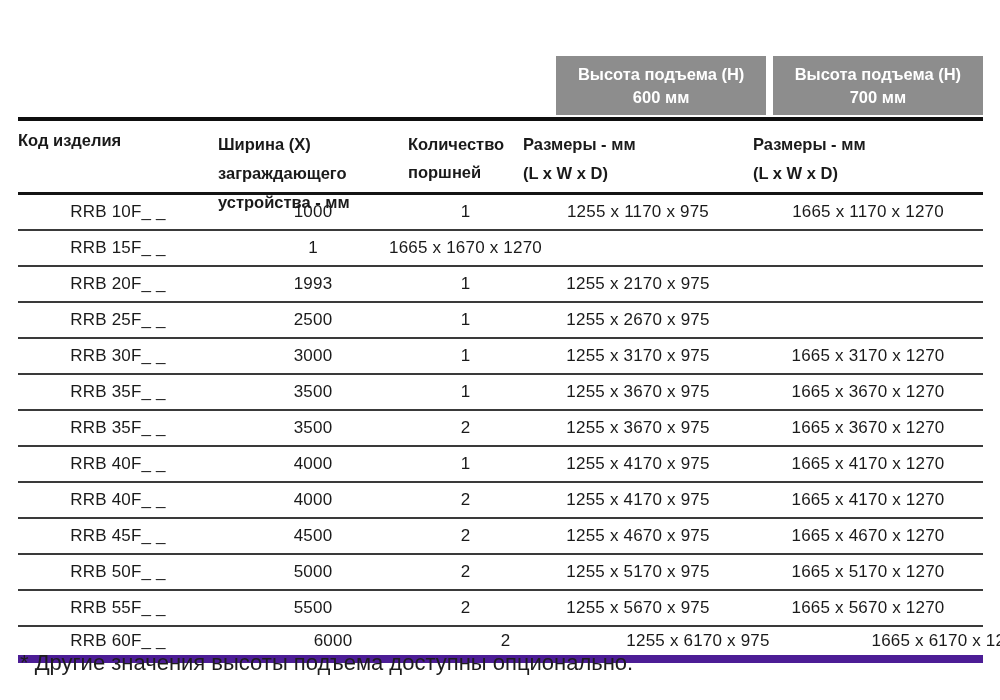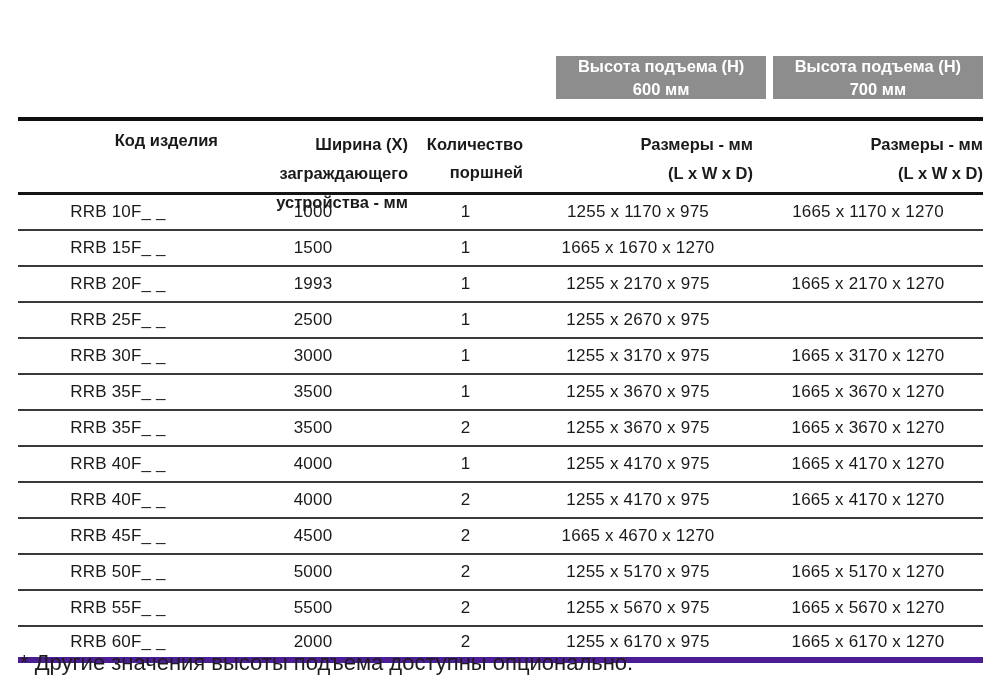--- a/index.html
+++ b/index.html
@@ -10,21 +10,21 @@
     color: #1a1a1a;
     position: relative;
     overflow: hidden;
   }
   .page { position: relative; width: 1000px; height: 700px; background: #fff; }
 
   
   .band {
     position: absolute;
     left: 524px; top: 56px;
-    width: 459px; height: 43px;
+    width: 459px; height: 59px;
     display: flex;
     padding-left: 32px;
   }
   .band-cell {
     background: #8d8d8d;
     color: #ffffff;
     font-weight: bold;
     font-size: 16.5px;
     text-align: center;
     display: flex; flex-direction: column;
@@ -47,34 +47,34 @@
     display: grid;
     grid-template-columns: 200px 190px 115px 230px 230px;
   }
   .thead {
     height: 74px;
     border-bottom: 3px solid #141414;
   }
   .th {
     font-weight: bold;
     font-size: 16.5px;
-    text-align: right;
+    text-align: left;
     padding-top: 9px;
     white-space: pre-line;
   }
   .th.h-code    { line-height: 21px; }
   .th.h-width   { line-height: 29px; }
   .th.h-pistons { line-height: 28px; }
   .th.h-dims    { line-height: 29px; }
 
   .trow {
     height: 36px;
     border-bottom: 2px solid #3a3a3a;
   }
-  .trow:last-child { border-bottom: 6px solid #4c1d95; }
+  .trow:last-child { border-bottom: 8px solid #4c1d95; gap: 20px; }
   .td {
     font-size: 17px;
     letter-spacing: 0.2px;
     display: flex;
     align-items: center;
     justify-content: center;
     white-space: pre;
   }
 
   
@@ -119,30 +119,28 @@
 
     <div class="grid-row trow">
         <div class="td">RRB 10F_ _</div>
         <div class="td">1000</div>
         <div class="td">1</div>
         <div class="td">1255 x 1170 x 975</div>
         <div class="td">1665 x 1170 x 1270</div>
       </div>
         <div class="grid-row trow">
         <div class="td">RRB 15F_ _</div>
-        <div class="td">1500</div>
         <div class="td">1</div>
         <div class="td">1665 x 1670 x 1270</div>
       </div>
         <div class="grid-row trow">
         <div class="td">RRB 20F_ _</div>
         <div class="td">1993</div>
         <div class="td">1</div>
         <div class="td">1255 x 2170 x 975</div>
-        <div class="td">1665 x 2170 x 1270</div>
       </div>
         <div class="grid-row trow">
         <div class="td">RRB 25F_ _</div>
         <div class="td">2500</div>
         <div class="td">1</div>
         <div class="td">1255 x 2670 x 975</div>
       </div>
         <div class="grid-row trow">
         <div class="td">RRB 30F_ _</div>
         <div class="td">3000</div>
@@ -175,39 +173,40 @@
         <div class="td">RRB 40F_ _</div>
         <div class="td">4000</div>
         <div class="td">2</div>
         <div class="td">1255 x 4170 x 975</div>
         <div class="td">1665 x 4170 x 1270</div>
       </div>
         <div class="grid-row trow">
         <div class="td">RRB 45F_ _</div>
         <div class="td">4500</div>
         <div class="td">2</div>
+        <div class="td">1255 x 4670 x 975</div>
         <div class="td">1665 x 4670 x 1270</div>
       </div>
         <div class="grid-row trow">
         <div class="td">RRB 50F_ _</div>
         <div class="td">5000</div>
         <div class="td">2</div>
         <div class="td">1255 x 5170 x 975</div>
         <div class="td">1665 x 5170 x 1270</div>
       </div>
         <div class="grid-row trow">
         <div class="td">RRB 55F_ _</div>
         <div class="td">5500</div>
         <div class="td">2</div>
         <div class="td">1255 x 5670 x 975</div>
         <div class="td">1665 x 5670 x 1270</div>
       </div>
         <div class="grid-row trow">
         <div class="td">RRB 60F_ _</div>
-        <div class="td">2000</div>
+        <div class="td">6000</div>
         <div class="td">2</div>
         <div class="td">1255 x 6170 x 975</div>
         <div class="td">1665 x 6170 x 1270</div>
       </div>
       </div>
   </div>
 
   <div class="footnote">* Другие значения высоты подъема доступны опционально.</div>
 
 </div>

